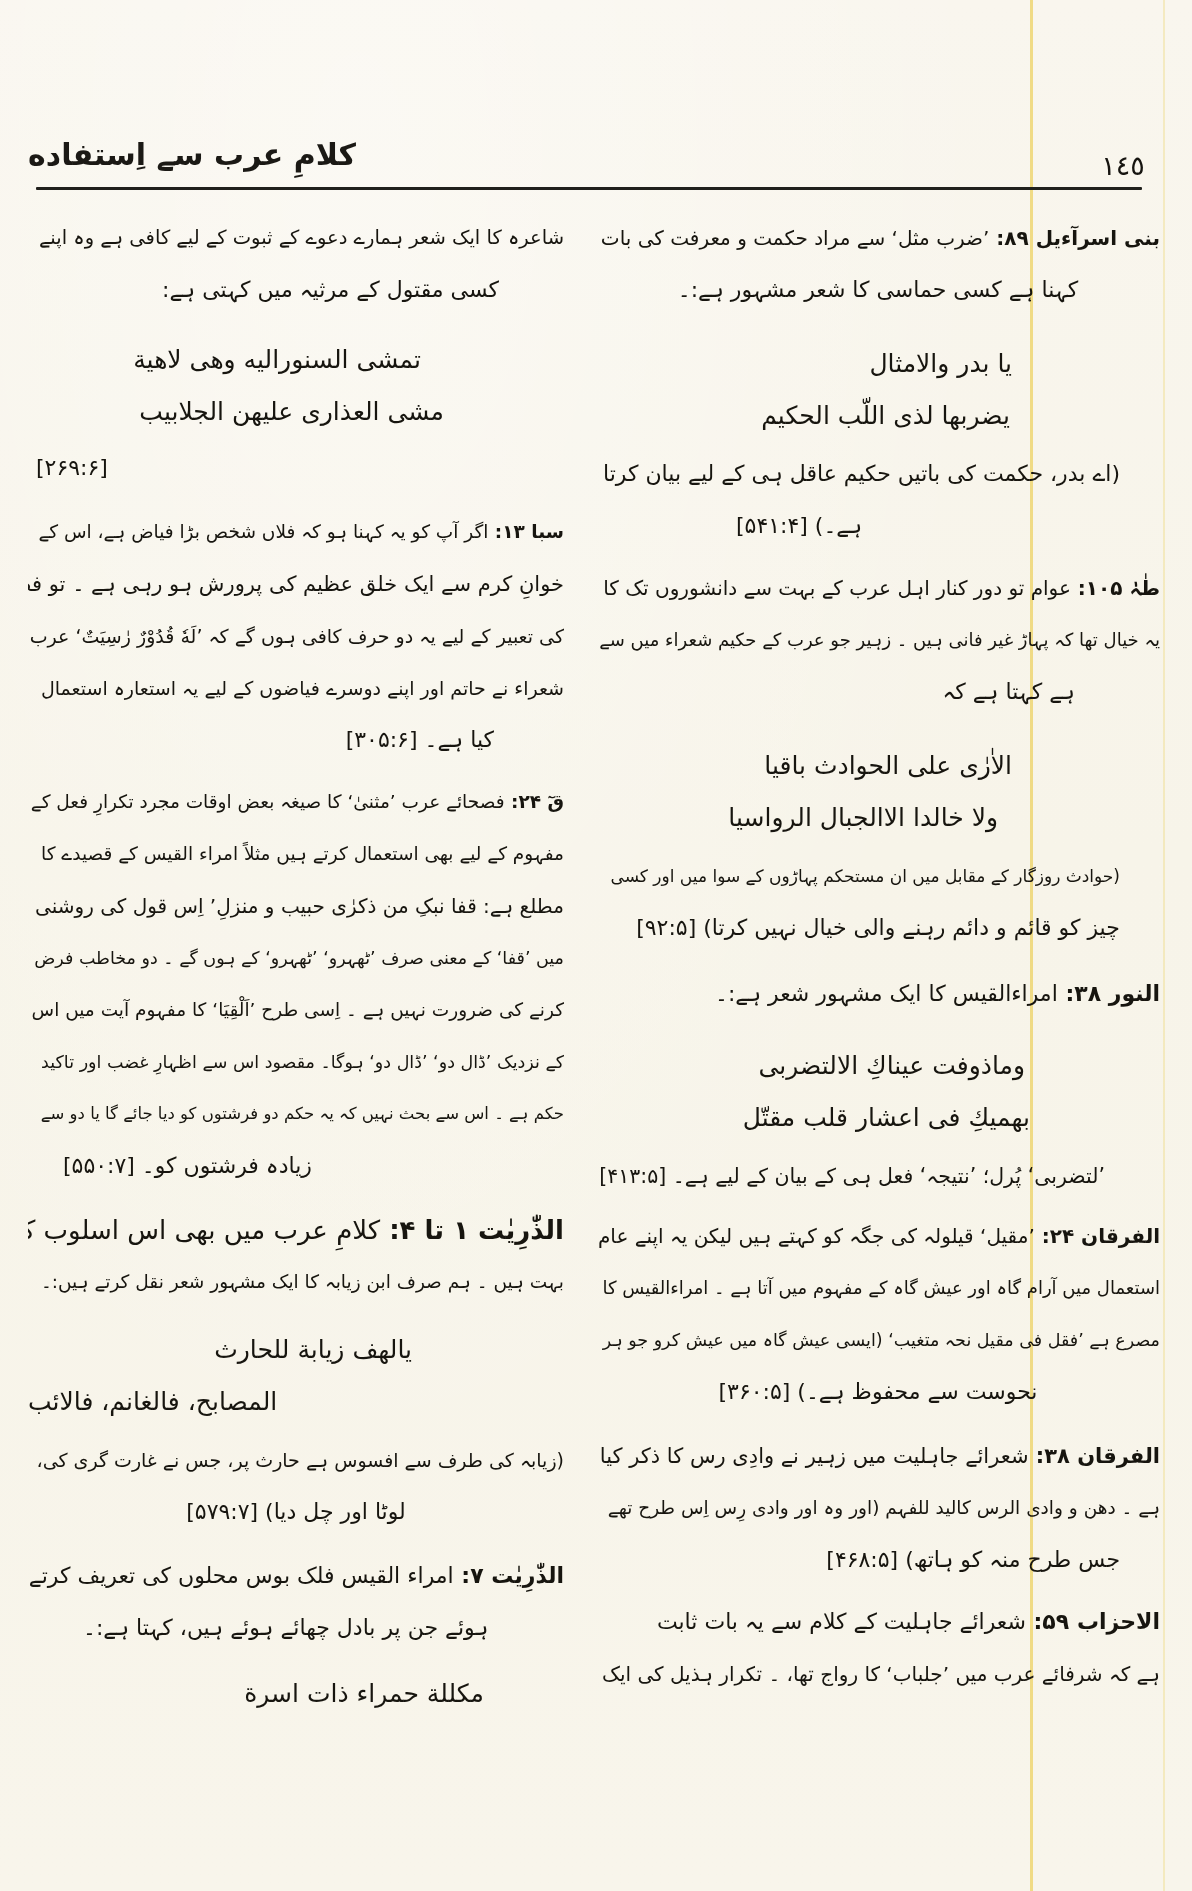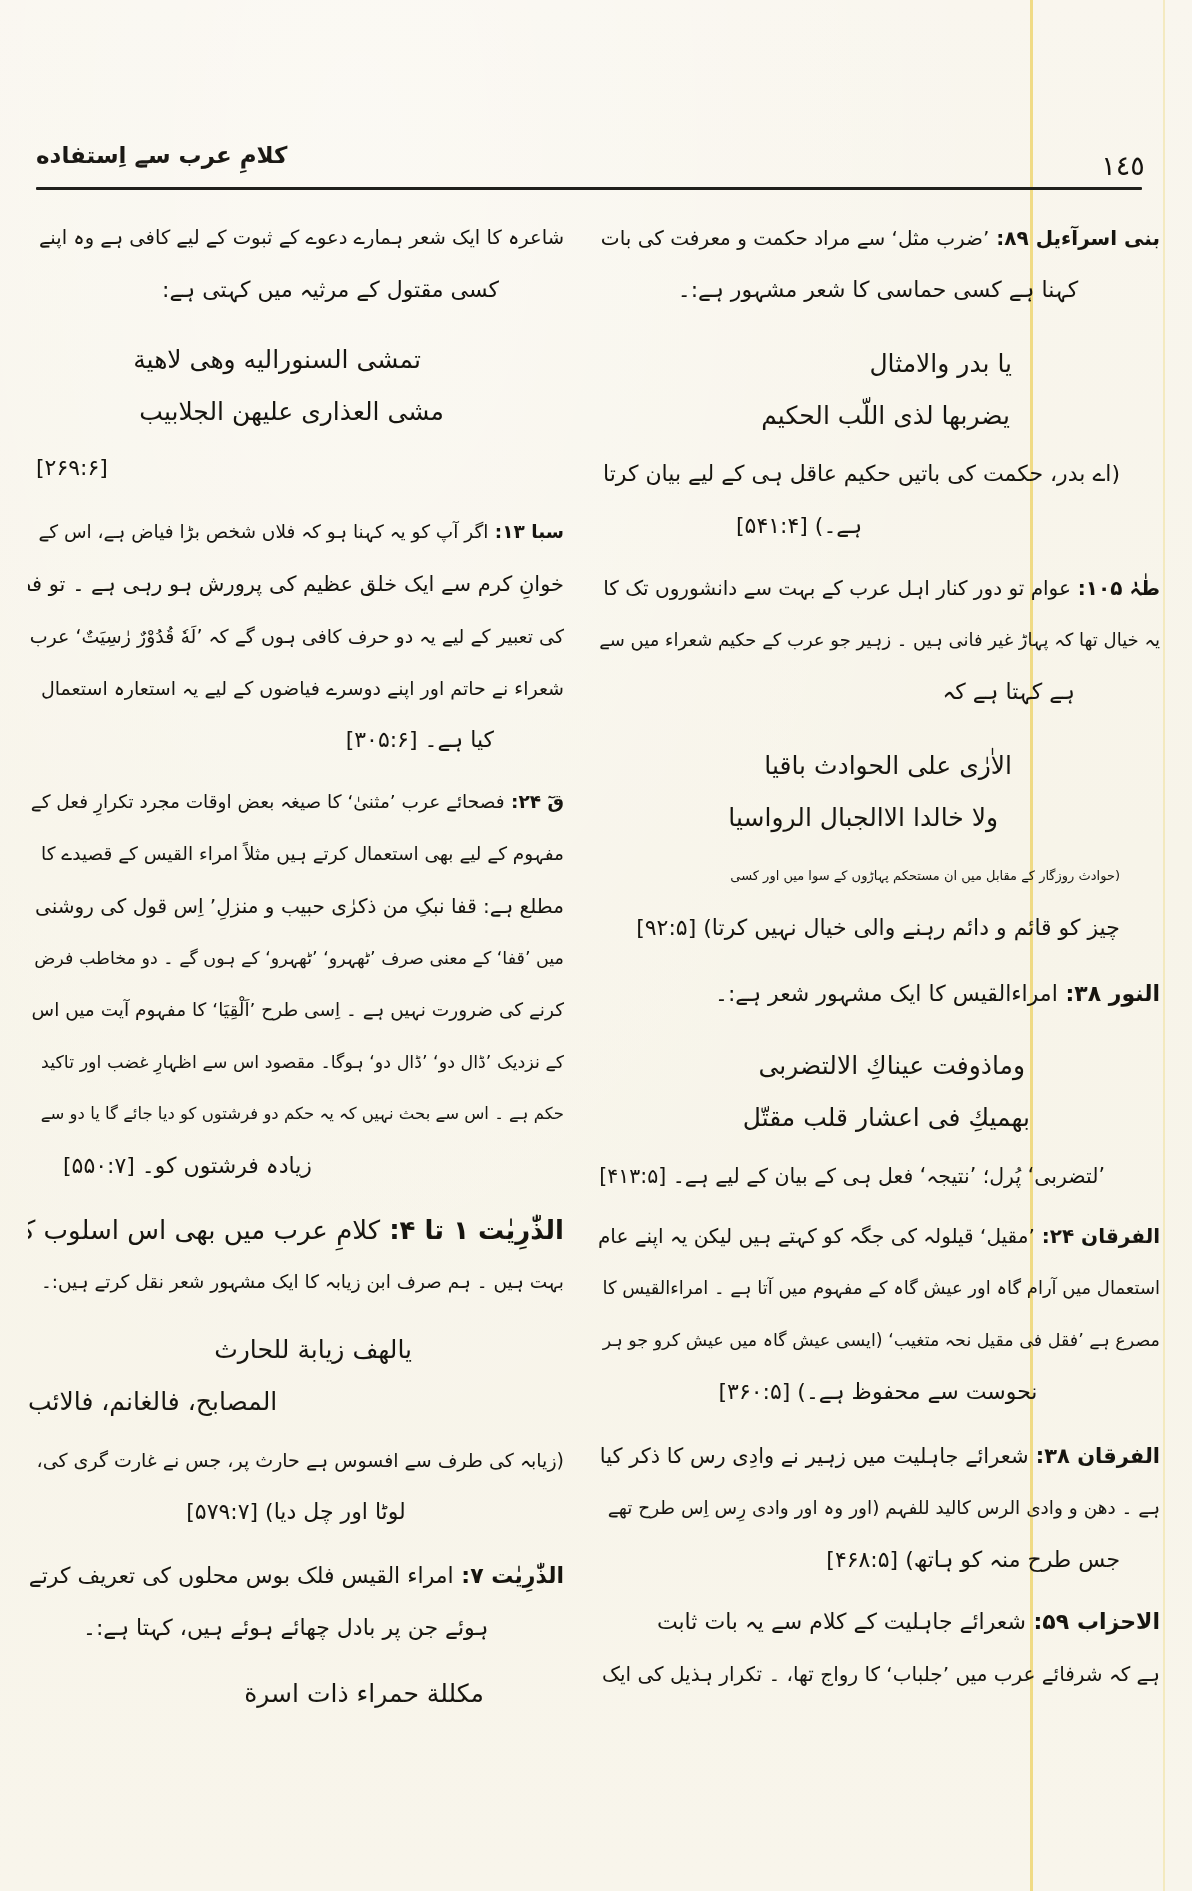--- a/index.html
+++ b/index.html
@@ -16,21 +16,21 @@
     direction:rtl;
   }
   
   .fold{position:absolute;top:0;bottom:0;pointer-events:none;}
   .fold-main{left:1030px;width:3px;background:rgba(233,196,49,.55);}
   .fold-edge{left:1163px;width:2px;background:rgba(235,205,80,.28);}
   
   .running-title{
     position:absolute;left:36px;top:126px;width:320px;height:58px;
     direction:rtl;text-align:left;
-    font-size:23px;font-weight:bold;line-height:58px;white-space:nowrap;
+    font-size:30px;font-weight:bold;line-height:58px;white-space:nowrap;
     color:#1b1915;
   }
   .page-number{
     position:absolute;left:1086px;top:144px;width:74px;height:44px;
     font-size:27px;line-height:44px;text-align:center;letter-spacing:1px;
     color:#161410;
   }
   .header-rule{
     position:absolute;left:36px;top:187px;width:1106px;height:3px;
     background:#20201c;border-radius:1px;
@@ -65,21 +65,21 @@
       <div class="line a-c">کہنا ہے کسی حماسی کا شعر مشہور ہے:۔</div>
       <div class="line verse a-r" style="margin-top: 22px; padding-right: 148px;">يا بدر والامثال</div>
       <div class="line verse a-r" style="padding-right: 150px;">يضربها لذى اللّب الحكيم</div>
       <div class="line a-r" style="margin-top: 6px; padding-right: 40px;">(اے بدر، حکمت کی باتیں حکیم عاقل ہی کے لیے بیان کرتا</div>
       <div class="line a-l" style="padding-left: 140px;">ہے۔) [۵۴۱:۴]</div>
       <div class="line a-r" style="margin-top: 10px; font-size: 20px;"><span class="lead">طٰہٰ ۱۰۵: </span>عوام تو دور کنار اہل عرب کے بہت سے دانشوروں تک کا</div>
       <div class="line a-r" style="font-size: 18px; margin-left: 20px;">یہ خیال تھا کہ پہاڑ غیر فانی ہیں ۔ زہیر جو عرب کے حکیم شعراء میں سے</div>
       <div class="line a-r" style="padding-right: 85px;">ہے کہتا ہے کہ</div>
       <div class="line verse a-r" style="margin-top: 22px; padding-right: 148px;">الاٰرٰى على الحوادث باقيا</div>
       <div class="line verse a-r" style="padding-right: 162px;">ولا خالدا الاالجبال الرواسيا</div>
-      <div class="line a-r" style="margin-top: 6px; padding-right: 40px; font-size: 13px;">(حوادث روزگار کے مقابل میں ان مستحکم پہاڑوں کے سوا میں اور کسی</div>
+      <div class="line a-r" style="margin-top: 6px; padding-right: 40px; font-size: 17px;">(حوادث روزگار کے مقابل میں ان مستحکم پہاڑوں کے سوا میں اور کسی</div>
       <div class="line a-c">چیز کو قائم و دائم رہنے والی خیال نہیں کرتا) [۹۲:۵]</div>
       <div class="line a-r" style="margin-top: 14px;"><span class="lead">النور ۳۸: </span>امراءالقیس کا ایک مشہور شعر ہے:۔</div>
       <div class="line verse a-r" style="margin-top: 20px; padding-right: 135px;">وماذوفت عيناكِ الالتضربى</div>
       <div class="line verse a-r" style="padding-right: 130px;">بهميكِ فى اعشار قلب مقتّل</div>
       <div class="line a-r" style="margin-top: 6px; padding-right: 55px; font-size: 20.5px;">’لتضربی‘ پُرل؛ ’نتیجہ‘ فعل ہی کے بیان کے لیے ہے۔ [۴۱۳:۵]</div>
       <div class="line a-r" style="margin-top: 8px; font-size: 20px;"><span class="lead">الفرقان ۲۴: </span>’مقیل‘ قیلولہ کی جگہ کو کہتے ہیں لیکن یہ اپنے عام</div>
       <div class="line a-r" style="font-size: 18px;">استعمال میں آرام گاہ اور عیش گاہ کے مفہوم میں آتا ہے ۔ امراءالقیس کا</div>
       <div class="line a-r" style="font-size: 17.5px;">مصرع ہے ’فقل فی مقیل نحہ متغیب‘ (ایسی عیش گاہ میں عیش کرو جو ہر</div>
       <div class="line a-c">نحوست سے محفوظ ہے۔) [۳۶۰:۵]</div>
       <div class="line a-r" style="margin-top: 12px; font-size: 21px;"><span class="lead">الفرقان ۳۸: </span>شعرائے جاہلیت میں زہیر نے وادِی رس کا ذکر کیا</div>

